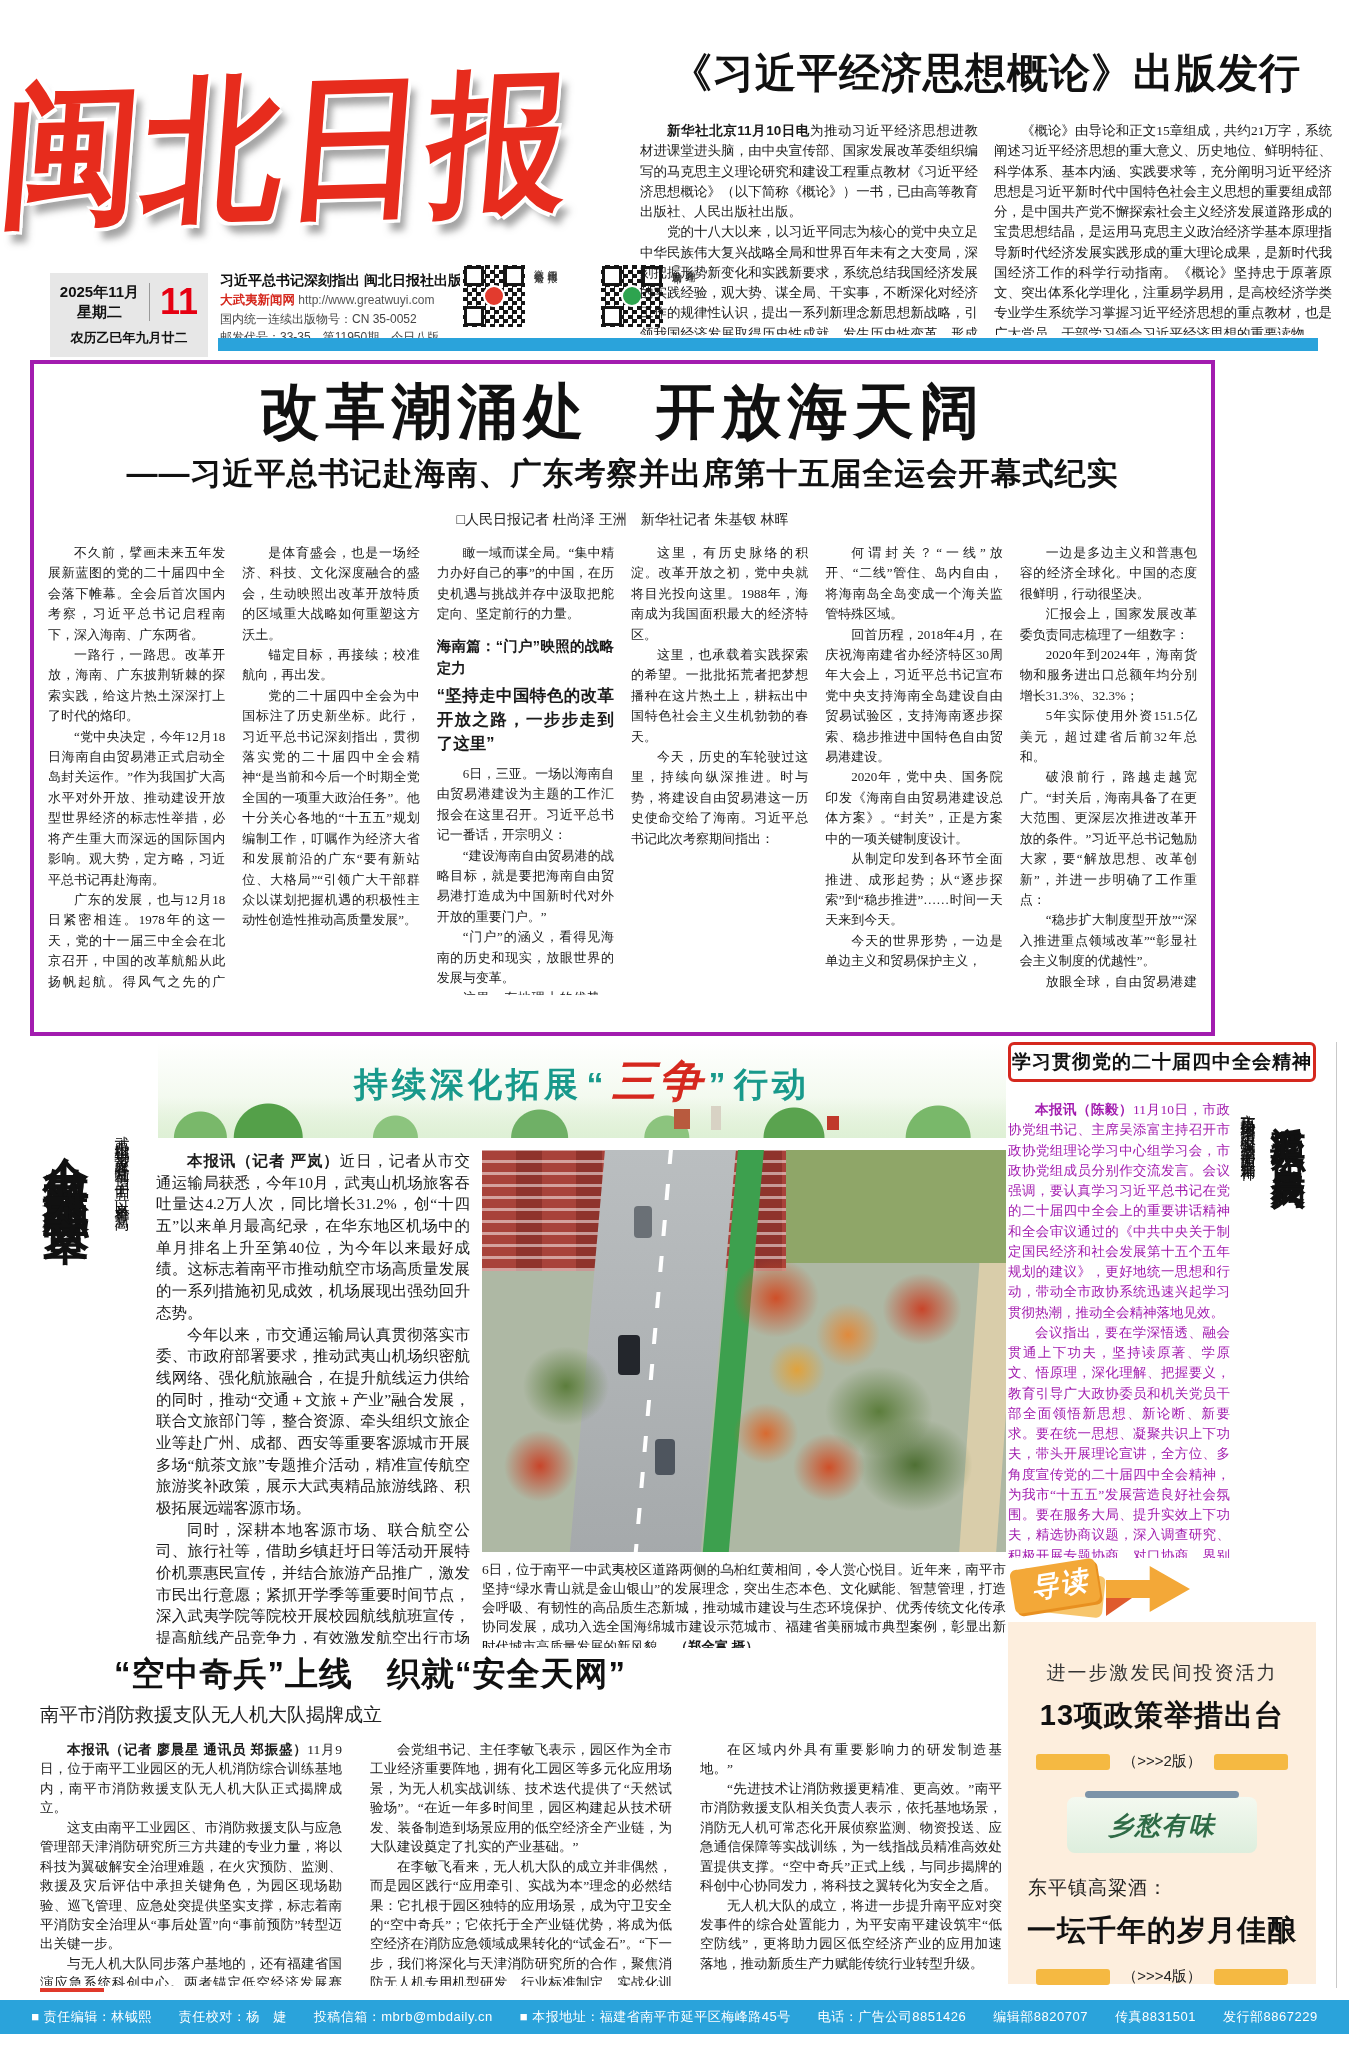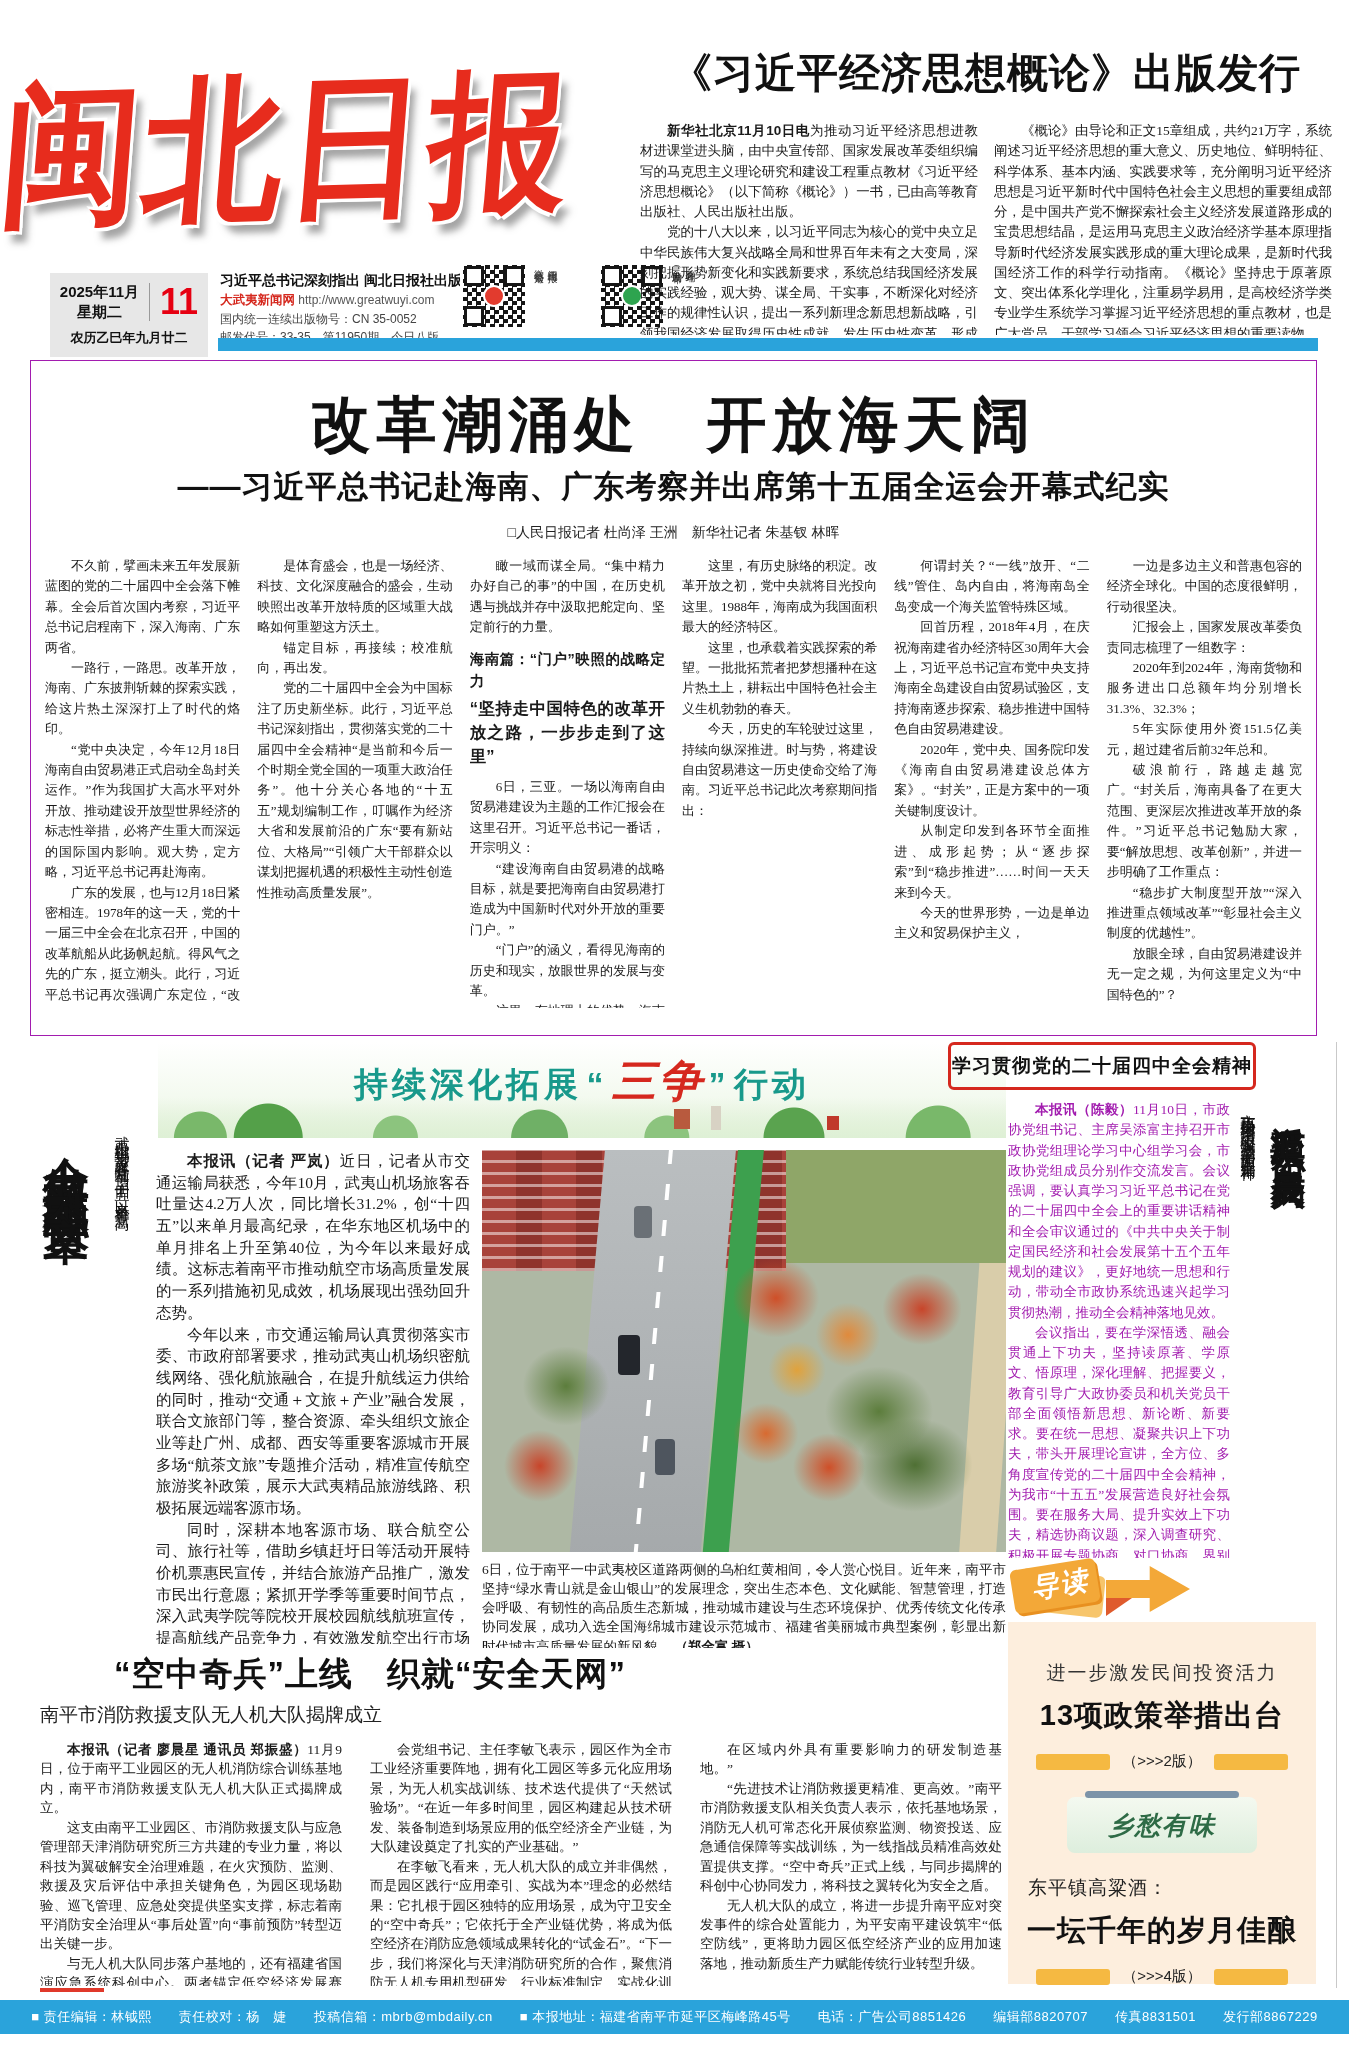--- a/index.html
+++ b/index.html
@@ -32,21 +32,21 @@
   .qrlabels{display:flex;margin-left:5px;}
   .vlab{writing-mode:vertical-rl;font-size:10px;color:#333;letter-spacing:1px;line-height:1.15;margin-right:2px;height:66px;}
   .bluebar{background:#2aa3db;}
   .bar1{left:218px;top:338px;width:1100px;height:13px;}
   
   .toparticle{left:640px;top:46px;width:692px;}
   .top-title{font-size:41px;font-weight:900;text-align:center;letter-spacing:1px;white-space:nowrap;}
   .cols2{display:flex;gap:16px;margin-top:20px;}
   .cols2 .c{flex:1;height:214px;overflow:hidden;font-family:"Liberation Serif",serif;font-size:13.5px;line-height:1.5;text-align:justify;color:#1a1a1a;}
   
-  .lead{left:30px;top:360px;width:1287px;height:676px;border:1px solid #a21caf;box-sizing:border-box;padding-top:24px;}
+  .lead{left:30px;top:360px;width:1185px;height:676px;border:4px solid #a21caf;box-sizing:border-box;padding-top:8px;}
   .lead-headline{font-size:60px;font-weight:900;text-align:center;letter-spacing:6px;white-space:nowrap;}
   .lead-subtitle{font-size:31px;font-weight:700;text-align:center;letter-spacing:1px;}
   .lead-byline{font-size:14px;text-align:center;margin-top:16px;color:#222;}
   .leadcols{display:flex;gap:17px;padding:0 14px;margin-top:14px;}
   .leadcol{flex:1;height:452px;overflow:hidden;font-family:"Liberation Serif",serif;font-size:13px;line-height:1.57;text-align:justify;color:#1a1a1a;}
   .para{margin:0;text-indent:2em;}
   .para strong{font-family:"Liberation Sans",sans-serif;}
   .subh{font-family:"Liberation Sans",sans-serif;font-weight:700;font-size:14.5px;margin:10px 0 4px;text-indent:0;}
   .subq{font-family:"Liberation Sans",sans-serif;font-weight:700;font-size:16.5px;line-height:1.45;margin:0 0 8px;text-indent:0;}
   
@@ -94,21 +94,21 @@
      radial-gradient(closest-side,#cf4f28,rgba(207,79,40,0) 72%),
      radial-gradient(closest-side,#4f7034,rgba(79,112,52,0) 72%),
      radial-gradient(closest-side,#d86a30,rgba(216,106,48,0) 72%),
      radial-gradient(closest-side,#5c7d3c,rgba(92,125,60,0) 72%),
      radial-gradient(closest-side,#c8452a,rgba(200,69,42,0) 72%);
      background-size:120px 110px,90px 90px,110px 100px,150px 125px,80px 80px,100px 95px,160px 130px,90px 85px,120px 110px,100px 100px;
      background-position:58% 32%,74% 45%,93% 36%,86% 72%,62% 56%,70% 88%,97% 92%,55% 76%,6% 62%,2% 88%;}
   .caption{left:482px;top:1560px;width:524px;height:88px;overflow:hidden;font-family:"Liberation Serif",serif;
      font-size:13.5px;line-height:1.42;text-align:justify;color:#1a1a1a;}
   
-  .cppcc-banner{left:948px;top:1042px;width:308px;height:48px;border:3px solid #d5281e;border-radius:6px;
+  .cppcc-banner{left:1008px;top:1042px;width:308px;height:40px;border:3px solid #d5281e;border-radius:6px;
      box-sizing:border-box;display:flex;align-items:center;justify-content:center;font-size:19px;font-weight:900;letter-spacing:1px;}
   .cppcc-body{left:1008px;top:1100px;width:222px;height:458px;overflow:hidden;font-family:"Liberation Serif",serif;
      font-size:13.5px;line-height:1.5;text-align:justify;color:#a21caf;}
   .cppcc-vsub{left:1238px;top:1102px;height:452px;writing-mode:vertical-rl;font-size:15px;letter-spacing:2px;}
   .cppcc-vhead{left:1264px;top:1098px;height:462px;writing-mode:vertical-rl;font-size:35px;font-weight:900;letter-spacing:2px;}
   .cppcc-vhead .gap{display:inline-block;height:28px;}
   .right-rule{left:1336px;top:1042px;width:1px;height:946px;background:#c9c9c9;}
   
   .drone-head{left:40px;top:1652px;width:660px;text-align:center;font-size:33px;font-weight:900;letter-spacing:1px;white-space:nowrap;}
   .drone-sub{left:40px;top:1702px;width:660px;font-size:19px;color:#222;}

